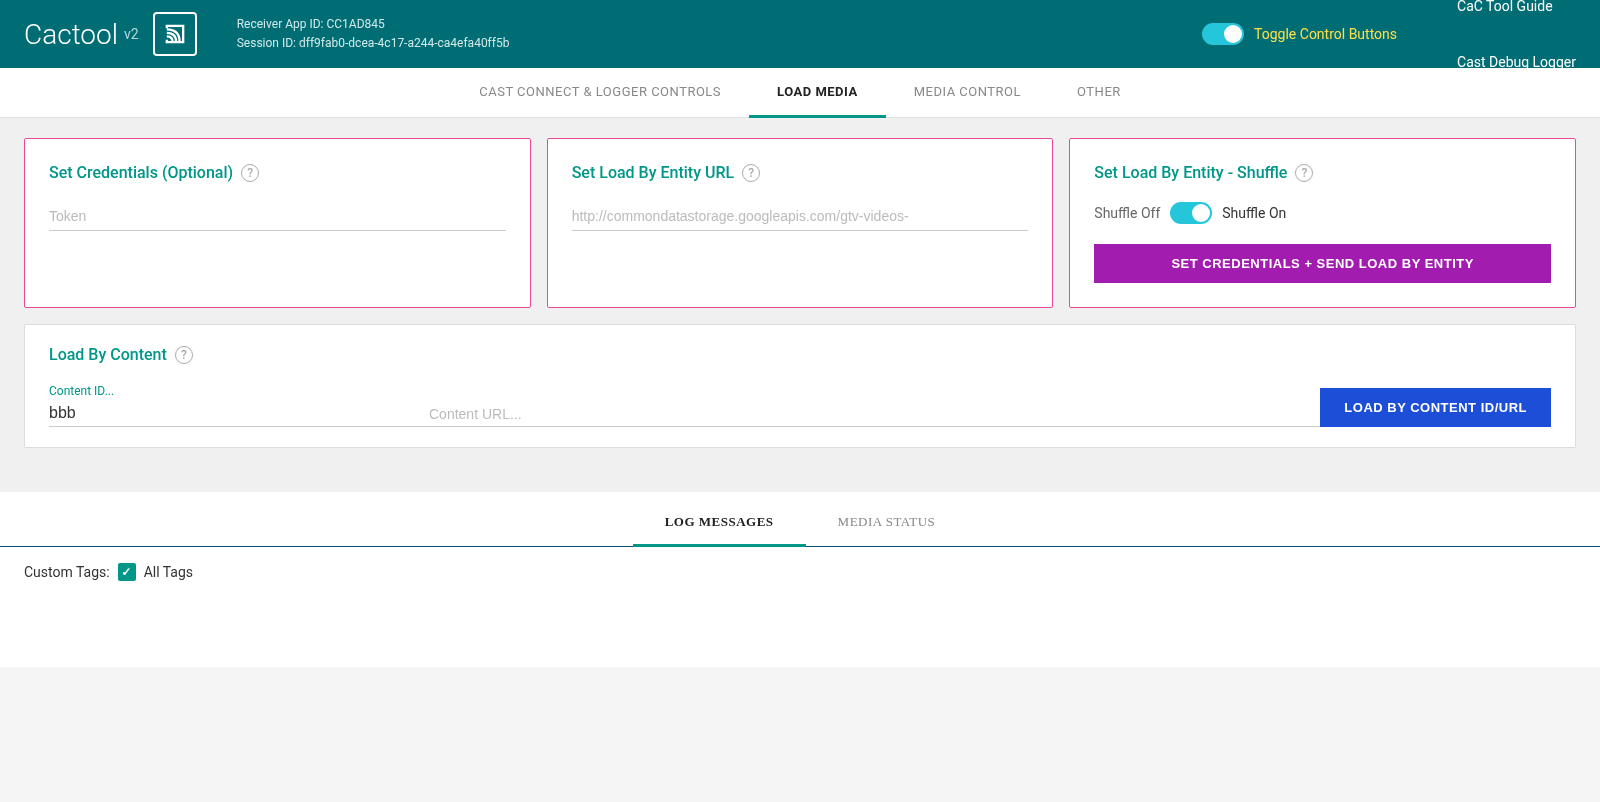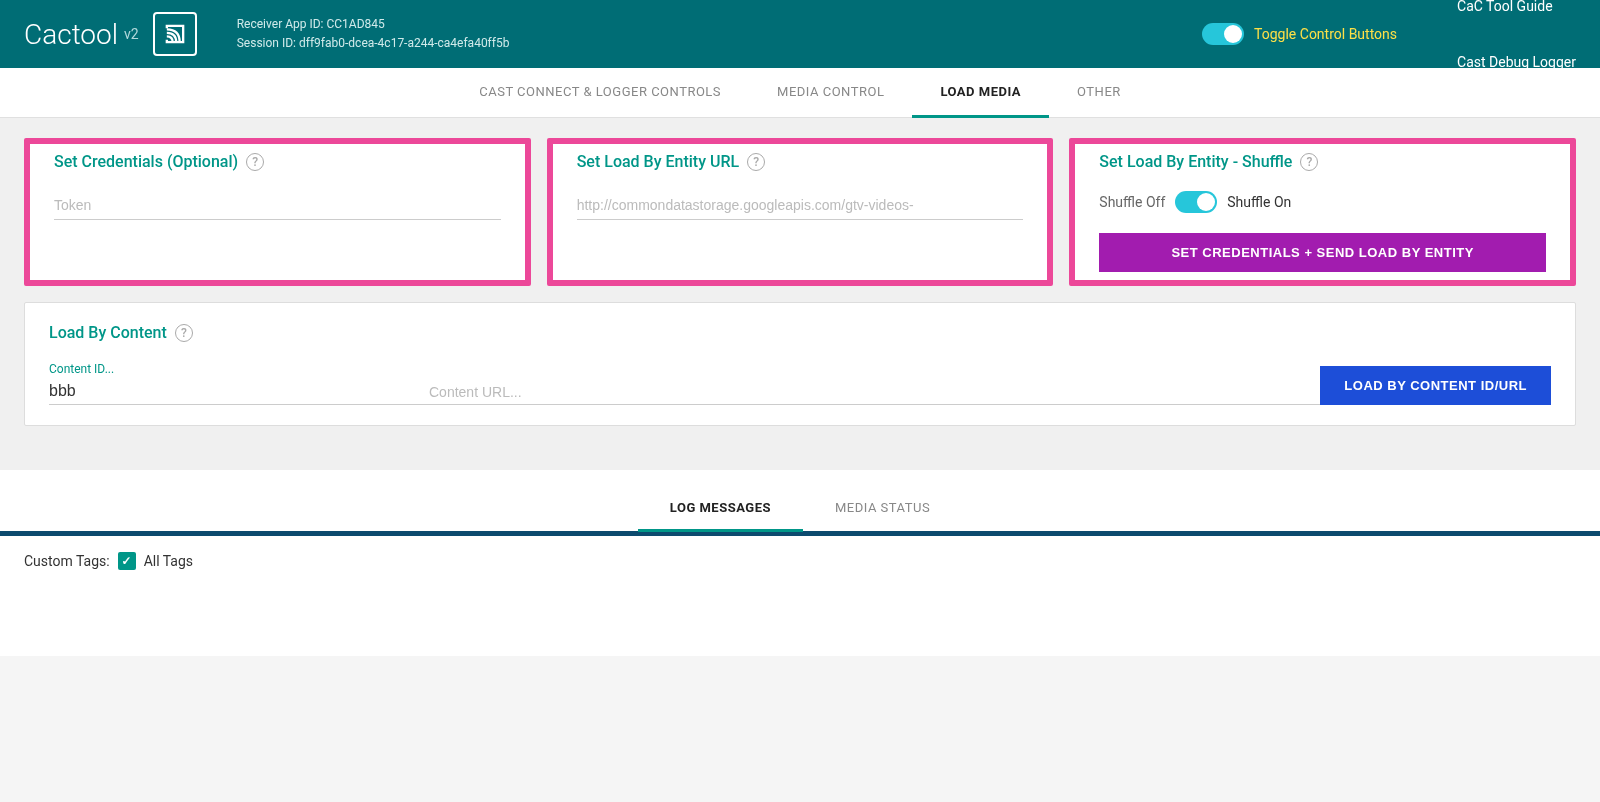--- a/index.html
+++ b/index.html
@@ -121,23 +121,23 @@
     }
 
     
     .panels-row {
       display: flex;
       gap: 16px;
       margin-bottom: 16px;
     }
     .panel {
       background: white;
-      border: 6px solid #ec4899;
+      border: 1px solid #ec4899;
       border-radius: 2px;
-      padding: 8px 24px;
+      padding: 24px 24px;
       flex: 1;
     }
     .panel-title {
       color: #009688;
       font-size: 16px;
       font-weight: 500;
       display: flex;
       align-items: center;
       gap: 8px;
       margin-bottom: 20px;
@@ -271,23 +271,24 @@
       font-size: 13px;
       font-weight: 700;
       letter-spacing: 0.5px;
       cursor: pointer;
       white-space: nowrap;
       flex-shrink: 0;
     }
     .bottom-tabs {
       display: flex;
       justify-content: center;
-      border-bottom: 5px solid #0c4a6e;
-      background: white;
-      padding-top: 16px;
+      border-bottom: 1px solid #0c4a6e;
+      background: white;
+      padding-top: 8px;
+      font-family: Liberation Serif, serif;
     }
     .bottom-tab {
       padding: 14px 32px;
       font-size: 13px;
       color: #888;
       cursor: pointer;
       letter-spacing: 0.5px;
       border-bottom: 3px solid transparent;
       margin-bottom: -1px;
     }
@@ -356,22 +357,22 @@
     <span class="toggle-label">Toggle Control Buttons</span>
   </div>
   <div class="header-links">
     <a class="header-link">CaC Tool Guide</a>
     <a class="header-link">Cast Debug Logger</a>
   </div>
 </header>
 
 <nav class="nav-tabs">
   <div class="nav-tab">CAST CONNECT &amp; LOGGER CONTROLS</div>
+  <div class="nav-tab active">LOAD MEDIA</div>
   <div class="nav-tab">MEDIA CONTROL</div>
-  <div class="nav-tab active">LOAD MEDIA</div>
   <div class="nav-tab">OTHER</div>
 </nav>
 
 <div class="main-content">
 
   <div class="panels-row">
 
     <div class="panel">
       <div class="panel-title">
         <span>Set Credentials (Optional)</span>

